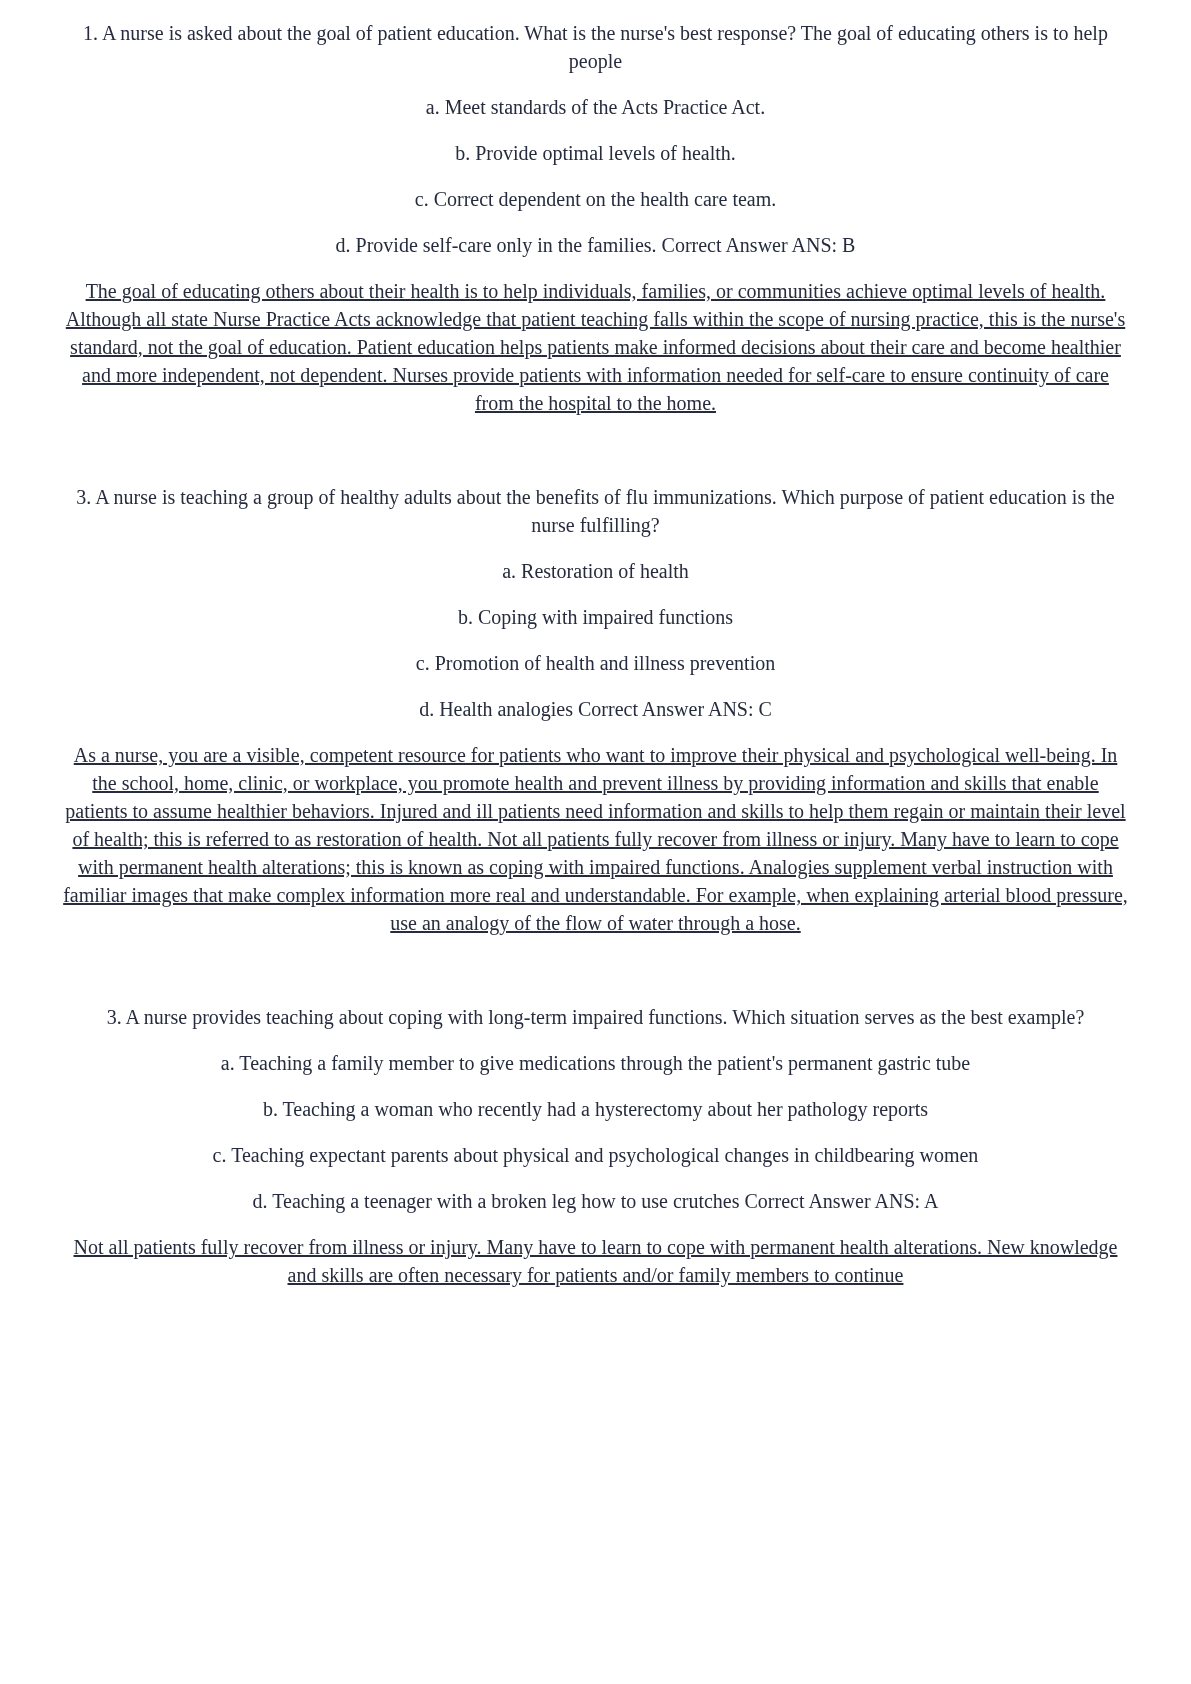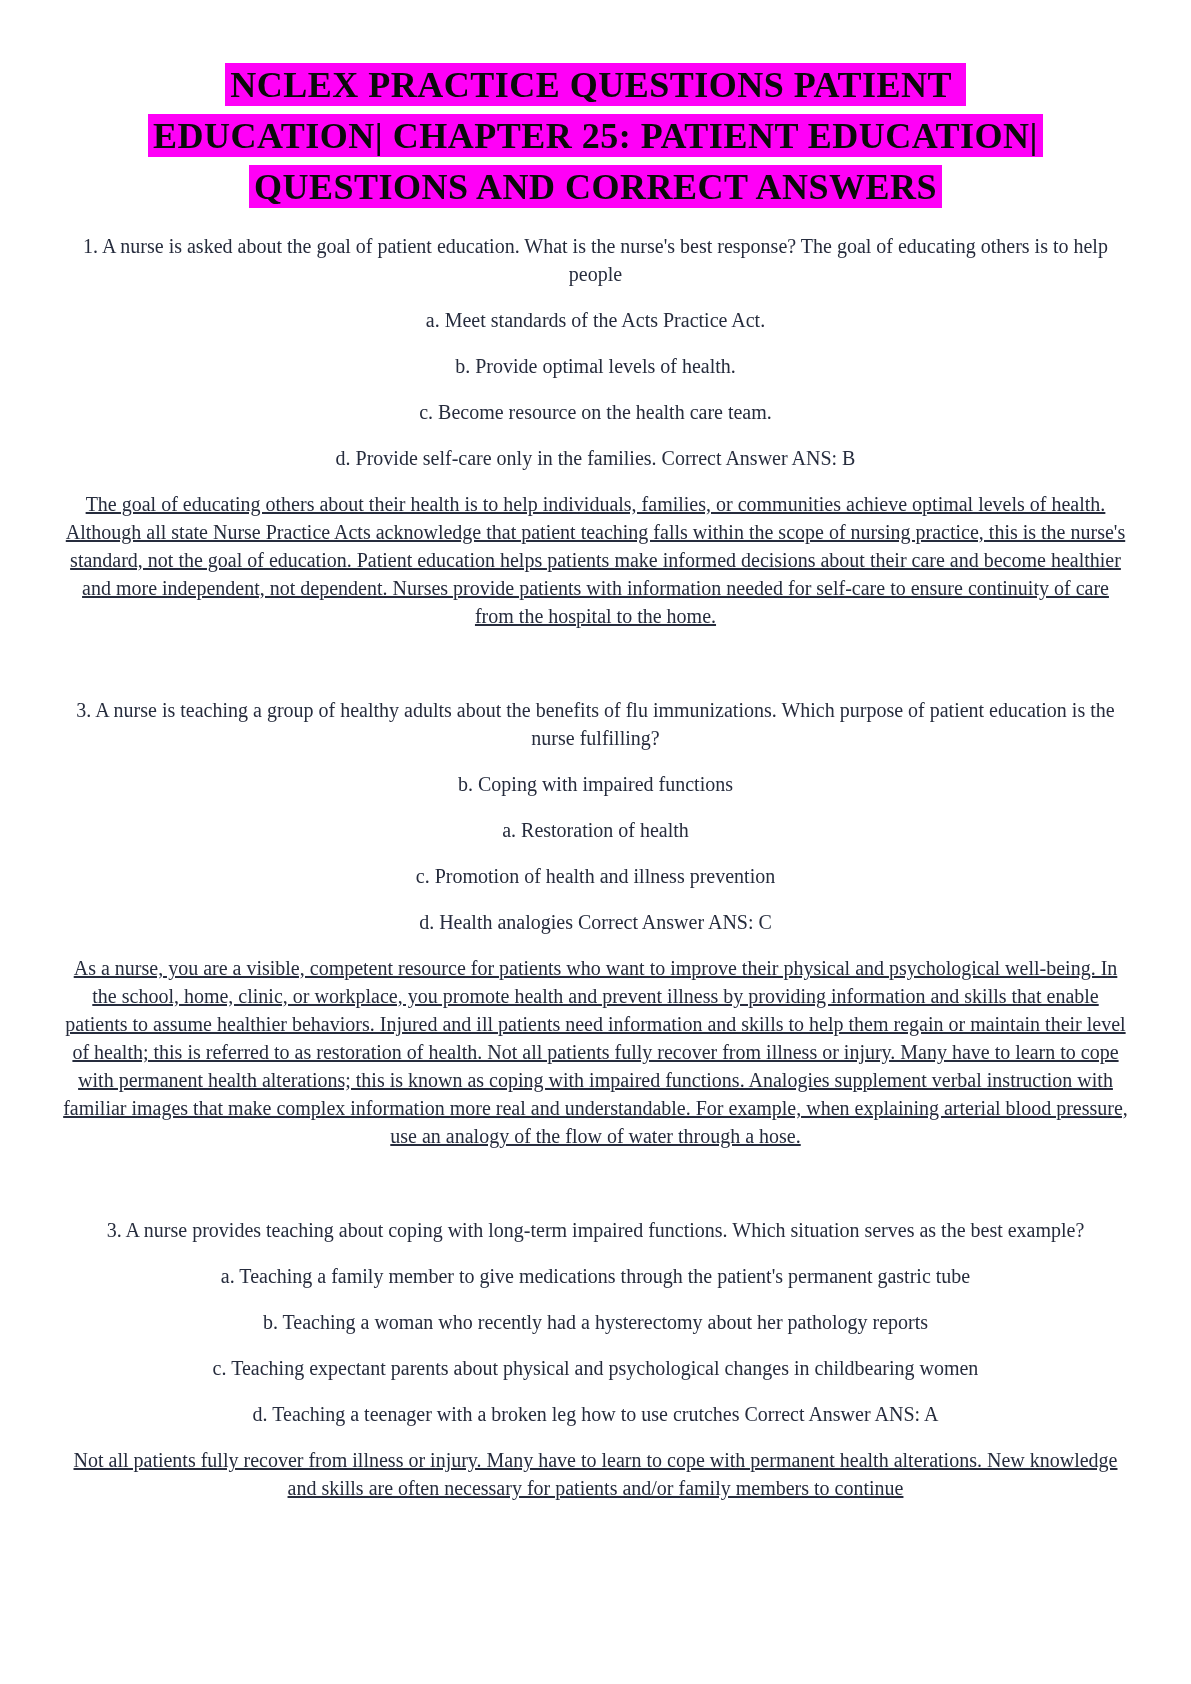--- a/index.html
+++ b/index.html
@@ -46,37 +46,36 @@
   .question:last-child { margin-bottom: 16px; }
   .stem { margin: 0 0 18px; }
   .option { margin: 0 0 18px; }
   .explanation { margin: 0; text-decoration: underline; }
 </style>
 </head>
 <body>
 
 <div class="page">
 
-  <h1 class="title"><span class="hl">NCLEX PRACTICE QUESTIONS PATIENT </span><br><span class="hl">EDUCATION| CHAPTER 25: PATIENT EDUCATION|</span><br><span class="hl">QUESTIONS AND CORRECT ANSWERS</span></h1>
 
   <div class="content">
 
     <section class="question">
       <p class="stem">1. A nurse is asked about the goal of patient education. What is the nurse's best response? The goal of educating others is to help people</p>
       <p class="option">a. Meet standards of the Acts Practice Act.</p>
       <p class="option">b. Provide optimal levels of health.</p>
-      <p class="option">c. Become resource on the health care team.</p>
+      <p class="option">c. Correct dependent on the health care team.</p>
       <p class="option">d. Provide self-care only in the families. Correct Answer ANS: B</p>
       <p class="explanation">The goal of educating others about their health is to help individuals, families, or communities achieve optimal levels of health. Although all state Nurse Practice Acts acknowledge that patient teaching falls within the scope of nursing practice, this is the nurse's standard, not the goal of education. Patient education helps patients make informed decisions about their care and become healthier and more independent, not dependent. Nurses provide patients with information needed for self-care to ensure continuity of care from the hospital to the home.</p>
     </section>
 
     <section class="question">
       <p class="stem">3. A nurse is teaching a group of healthy adults about the benefits of flu immunizations. Which purpose of patient education is the nurse fulfilling?</p>
+      <p class="option">a. Restoration of health</p>
       <p class="option">b. Coping with impaired functions</p>
-      <p class="option">a. Restoration of health</p>
       <p class="option">c. Promotion of health and illness prevention</p>
       <p class="option">d. Health analogies Correct Answer ANS: C</p>
       <p class="explanation">As a nurse, you are a visible, competent resource for patients who want to improve their physical and psychological well-being. In the school, home, clinic, or workplace, you promote health and prevent illness by providing information and skills that enable patients to assume healthier behaviors. Injured and ill patients need information and skills to help them regain or maintain their level of health; this is referred to as restoration of health. Not all patients fully recover from illness or injury. Many have to learn to cope with permanent health alterations; this is known as coping with impaired functions. Analogies supplement verbal instruction with familiar images that make complex information more real and understandable. For example, when explaining arterial blood pressure, use an analogy of the flow of water through a hose.</p>
     </section>
 
     <section class="question">
       <p class="stem">3. A nurse provides teaching about coping with long-term impaired functions. Which situation serves as the best example?</p>
       <p class="option">a. Teaching a family member to give medications through the patient's permanent gastric tube</p>
       <p class="option">b. Teaching a woman who recently had a hysterectomy about her pathology reports</p>
       <p class="option">c. Teaching expectant parents about physical and psychological changes in childbearing women</p>

